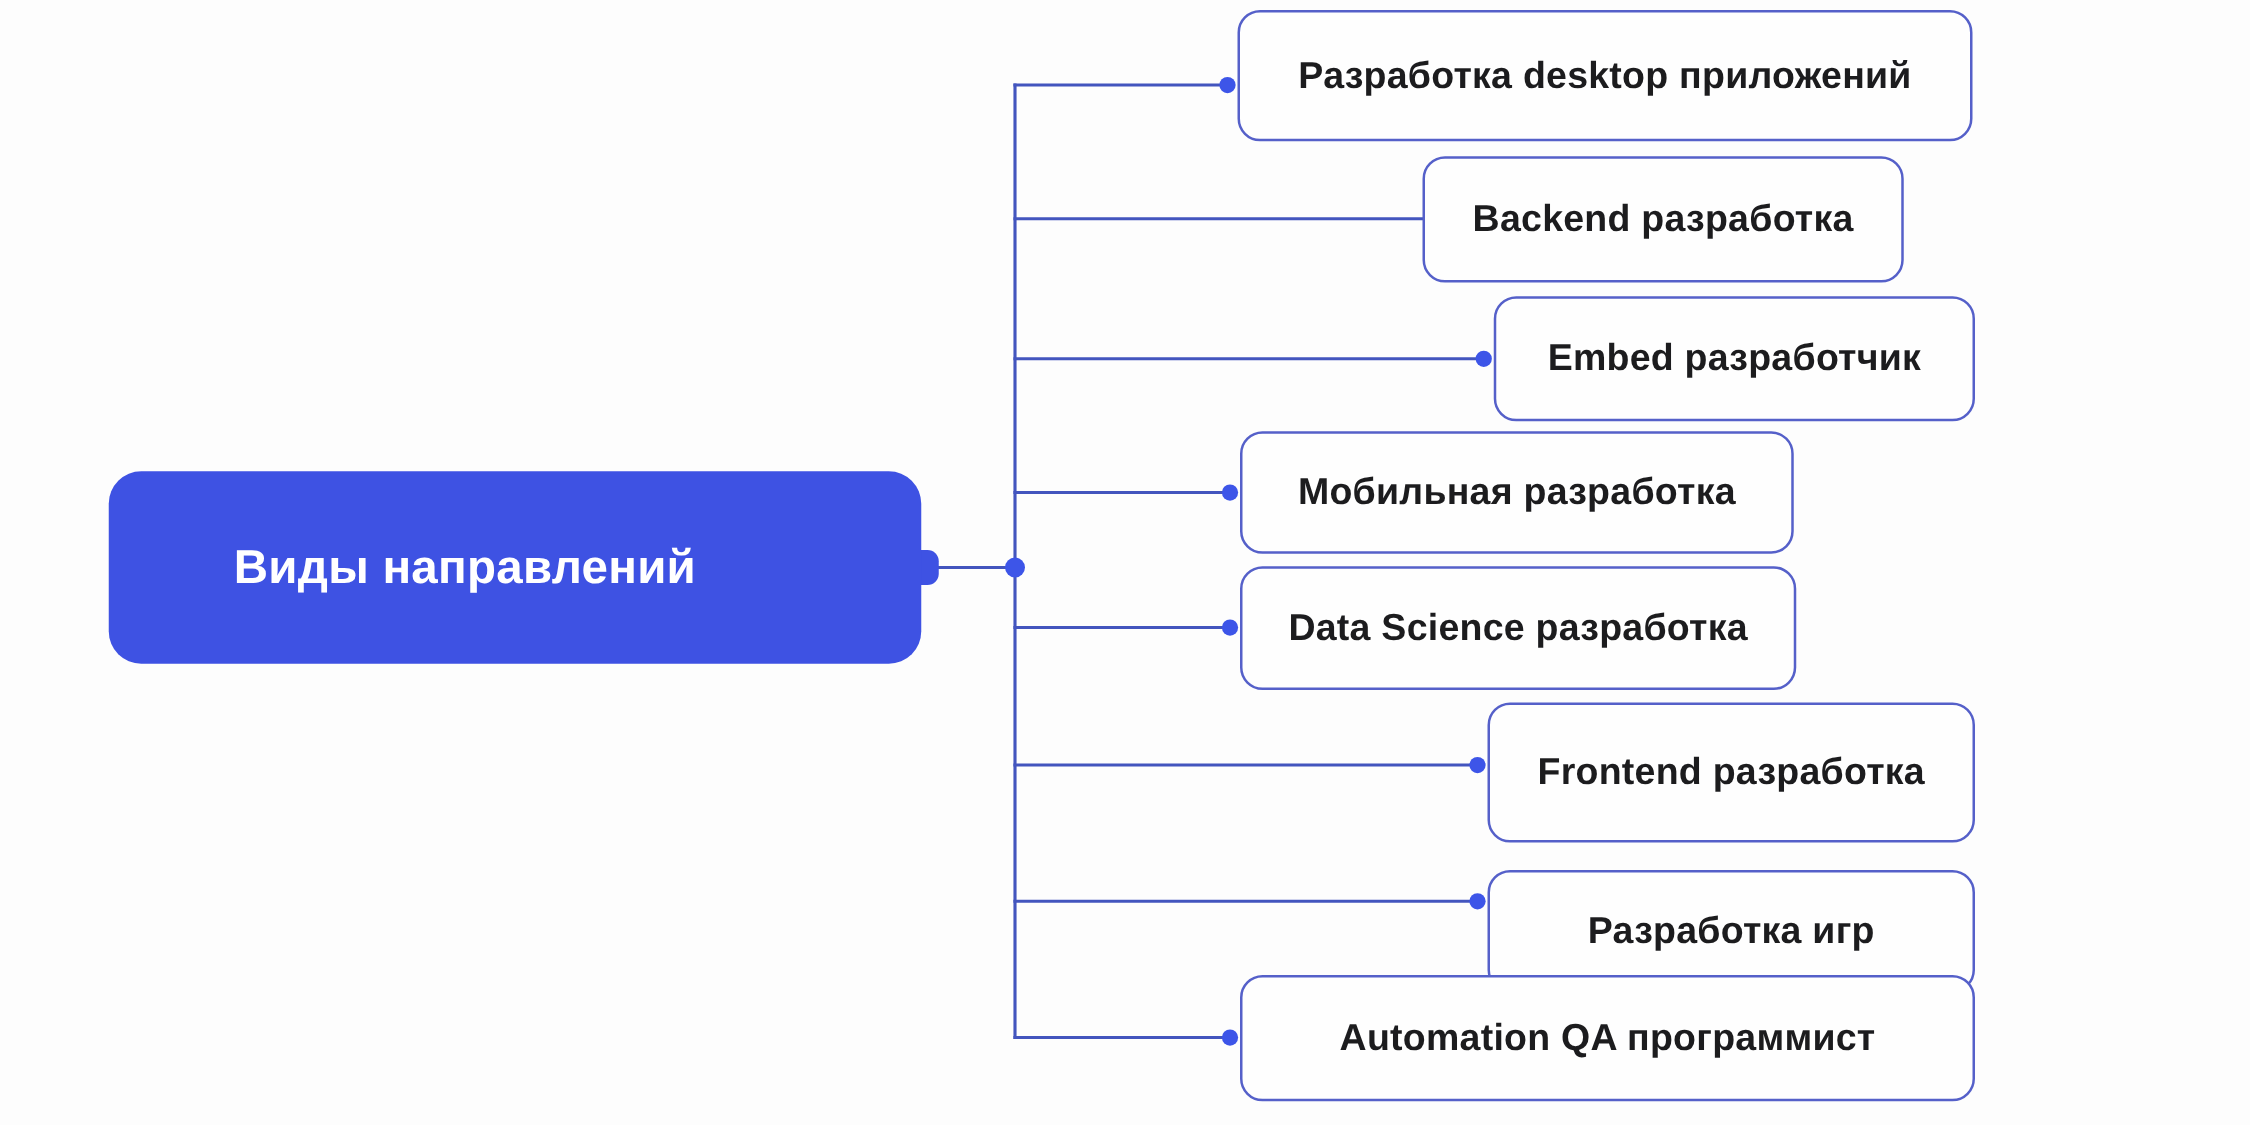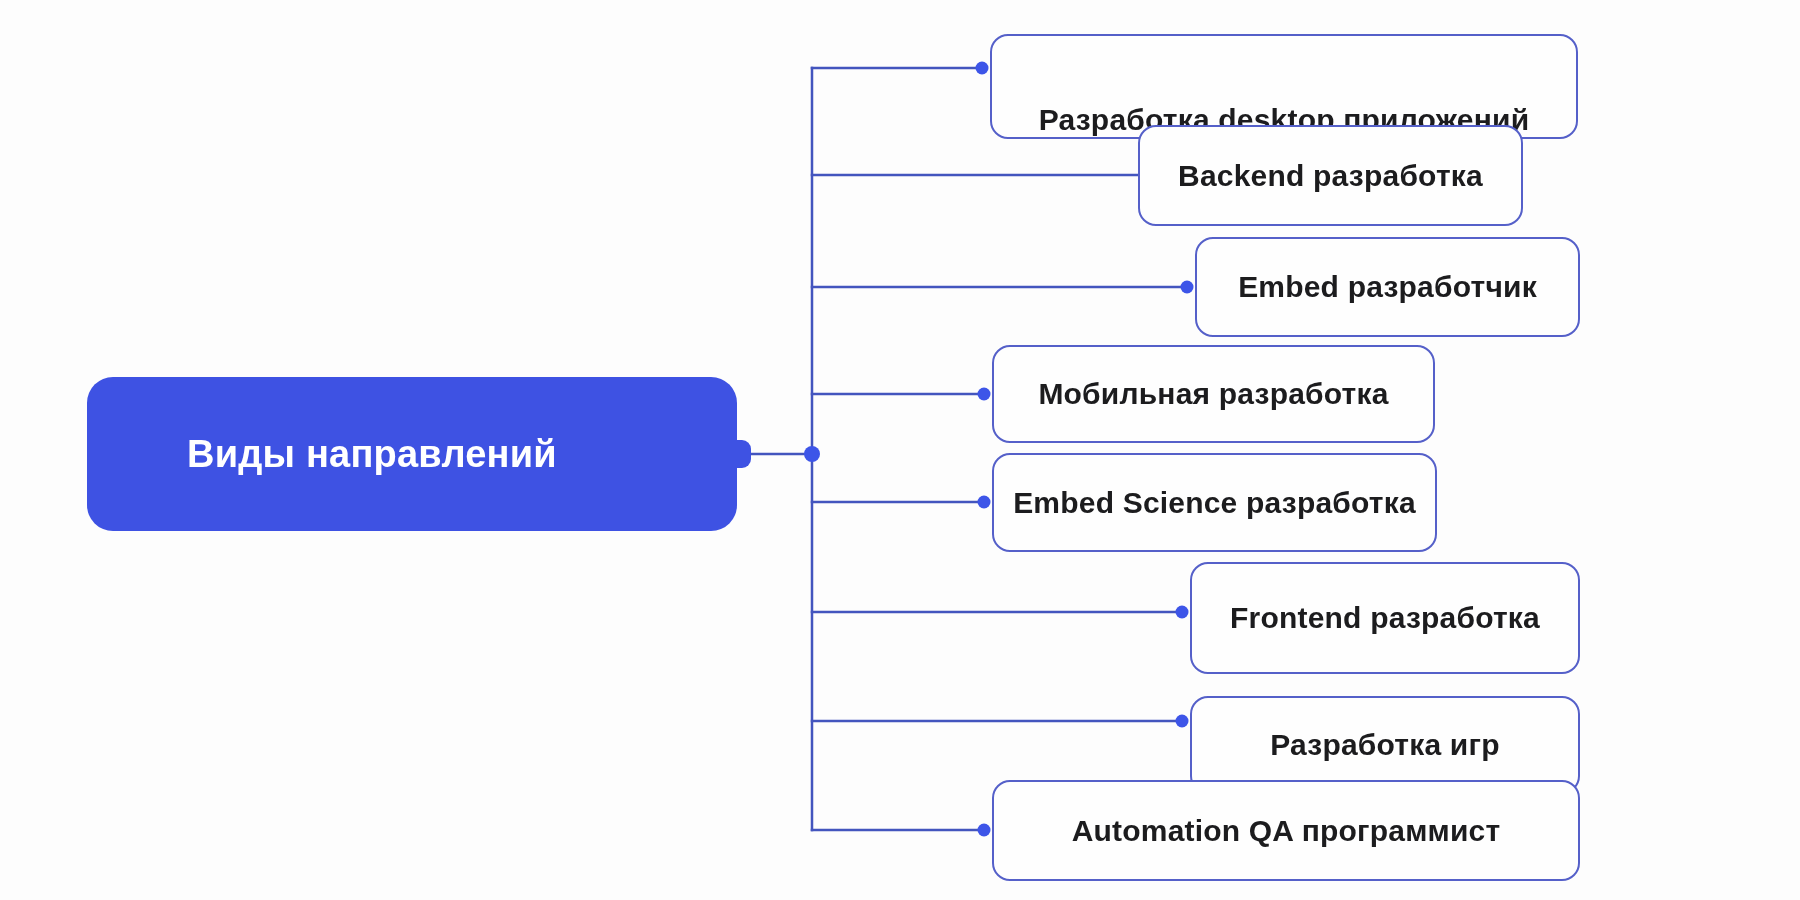--- a/index.html
+++ b/index.html
@@ -40,21 +40,21 @@
     background:var(--node-fill,#fefefe);
     border:2px solid var(--node-border,#5560c9);
     border-radius:18px;
     display:flex;align-items:center;justify-content:center;
     font-size:30px;font-weight:600;
     color:var(--node-text,#1c1c1e);
     box-sizing:border-box;
     text-align:center;
     letter-spacing:0.2px;
   }
-  .n1{left:990px;top:34px;width:588px;height:105px;align-items:flex-end;}
+  .n1{left:990px;top:8px;width:588px;height:105px;}
   .n2{left:1138px;top:125px;width:385px;height:101px;}
   .n3{left:1195px;top:237px;width:385px;height:100px;}
   .n4{left:992px;top:345px;width:443px;height:98px;align-items:center;}
   .n5{left:992px;top:453px;width:445px;height:99px;}
   .n6{left:1190px;top:562px;width:390px;height:112px;}
   .n7{left:1190px;top:696px;width:390px;height:98px;}
   .n8{left:992px;top:780px;width:588px;height:101px;}
 </style>
 </head>
 <body>
@@ -99,21 +99,21 @@
   <div class="node n2">
     <span>Backend разработка</span>
   </div>
   <div class="node n3">
     <span>Embed разработчик</span>
   </div>
   <div class="node n4">
     <span>Мобильная разработка</span>
   </div>
   <div class="node n5">
-    <span>Embed Science разработка</span>
+    <span>Data Science разработка</span>
   </div>
   <div class="node n6">
     <span>Frontend разработка</span>
   </div>
   <div class="node n7">
     <span>Разработка игр</span>
   </div>
   <div class="node n8">
     <span>Automation QA программист</span>
   </div>

